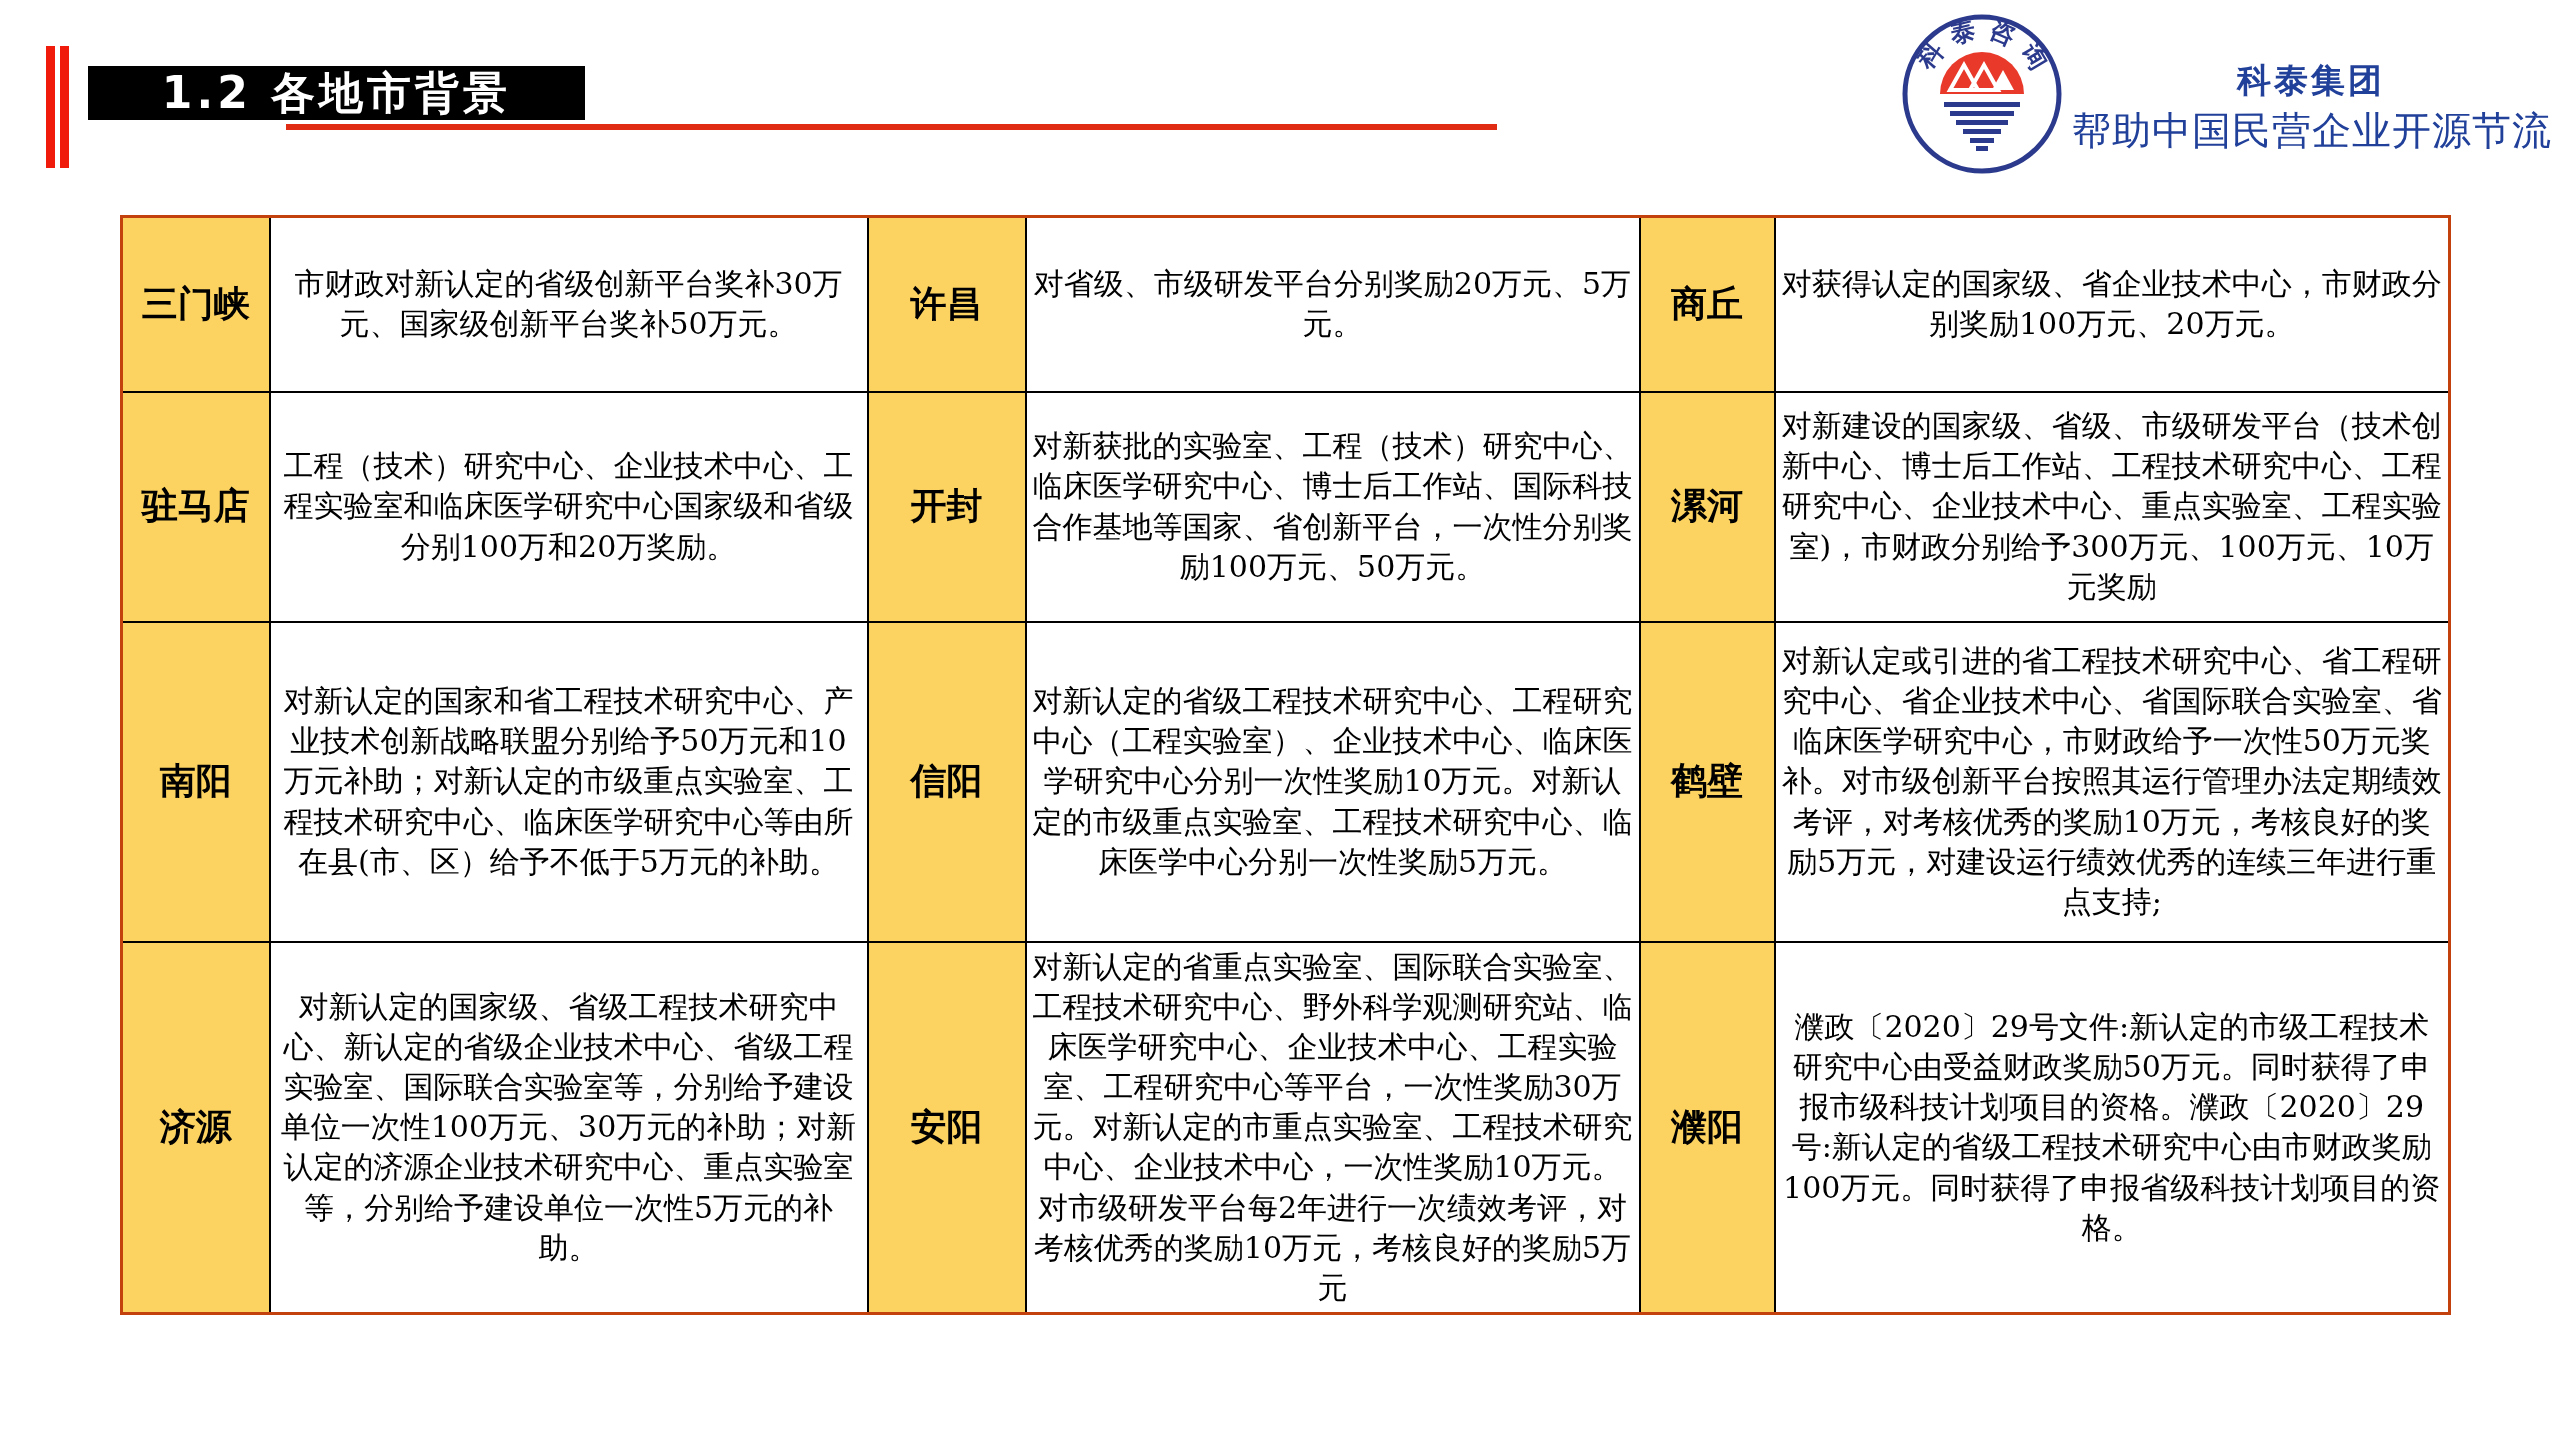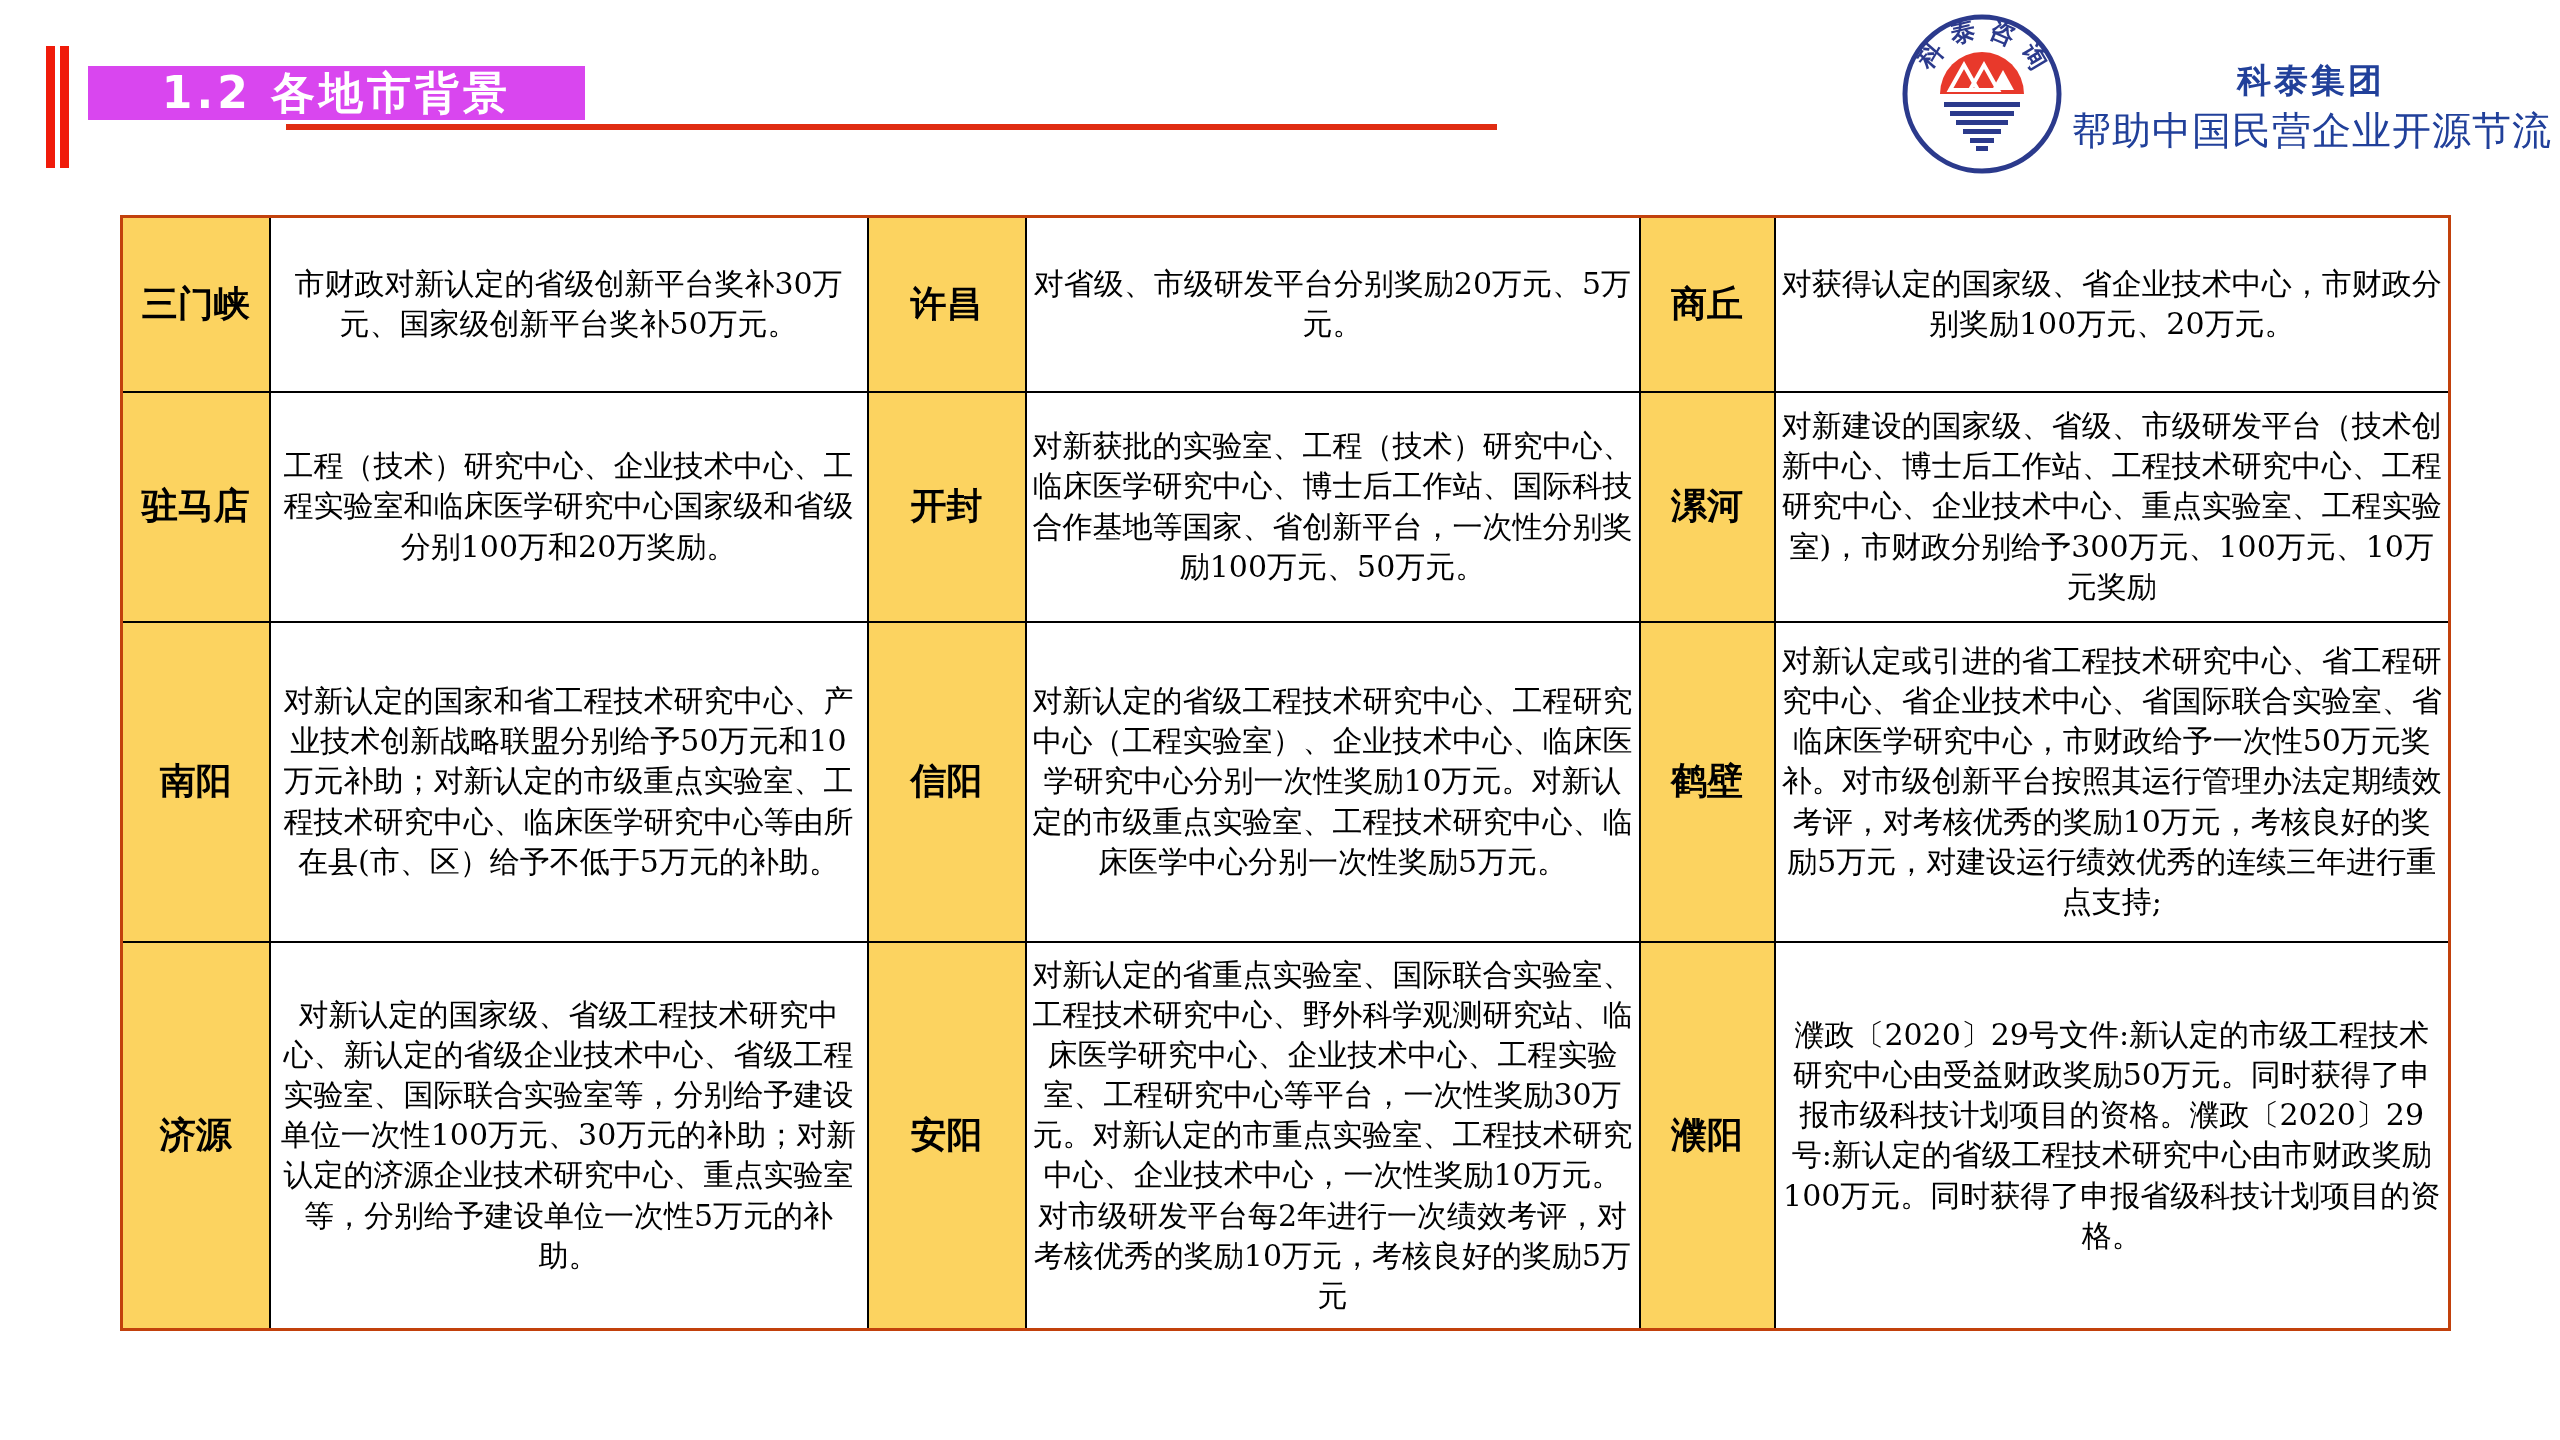--- a/index.html
+++ b/index.html
@@ -4,40 +4,40 @@
 <style>
   html,body{margin:0;padding:0;background:#ffffff;}
   body{width:2560px;height:1440px;position:relative;overflow:hidden;
        font-family:"DejaVu Sans",sans-serif;}
 
   
   .accent-bar{position:absolute;width:9px;background:#F01B0A;}
   .bar1{left:46px;top:46px;height:122px;}
   .bar2{left:60px;top:46px;height:122px;}
   .title-box{position:absolute;left:88px;top:66px;width:497px;height:54px;
-             background:#d946ef;display:flex;align-items:center;justify-content:center;}
+             background:#000000;display:flex;align-items:center;justify-content:center;}
   .title-box span{color:#ffffff;font-size:44px;font-weight:bold;letter-spacing:4px;
                   font-family:"DejaVu Sans",sans-serif;white-space:nowrap;}
   .title-underline{position:absolute;left:286px;top:124px;width:1211px;height:6px;background:#E02C12;}
 
   
   .logo-emblem{position:absolute;left:1900px;top:12px;width:164px;height:164px;}
   .logo-text{position:absolute;left:2072px;top:58px;width:478px;text-align:center;
              color:#21409A;font-family:"DejaVu Sans",sans-serif;}
   .logo-text .company{font-size:34px;font-weight:bold;letter-spacing:3px;}
   .logo-text .slogan{font-size:39px;font-weight:normal;letter-spacing:1px;white-space:nowrap;}
 
   
   table.policy-table{position:absolute;left:120px;top:215px;width:2328px;
                      border-collapse:collapse;table-layout:fixed;
                      font-family:"DejaVu Serif",serif;color:#000;}
   table.policy-table td{border:2px solid #000;vertical-align:middle;overflow:hidden;}
   table.policy-table{border:3px solid #c2410c;}
   td.city{background:#FCD360;text-align:center;font-weight:bold;font-size:36px;}
-  td.policy{background:#ffffff;text-align:center;font-size:30px;line-height:1.34;padding:12px 6px;}
+  td.policy{background:#ffffff;text-align:center;font-size:30px;line-height:1.34;padding:4px 6px;}
   tr.r1{height:175px;} tr.r2{height:230px;} tr.r3{height:320px;} tr.r4{height:361px;}
 </style>
 </head>
 <body>
 
 <div>
 
   <div class="accent-bar bar1"></div>
   <div class="accent-bar bar2"></div>
   <div class="title-box">

